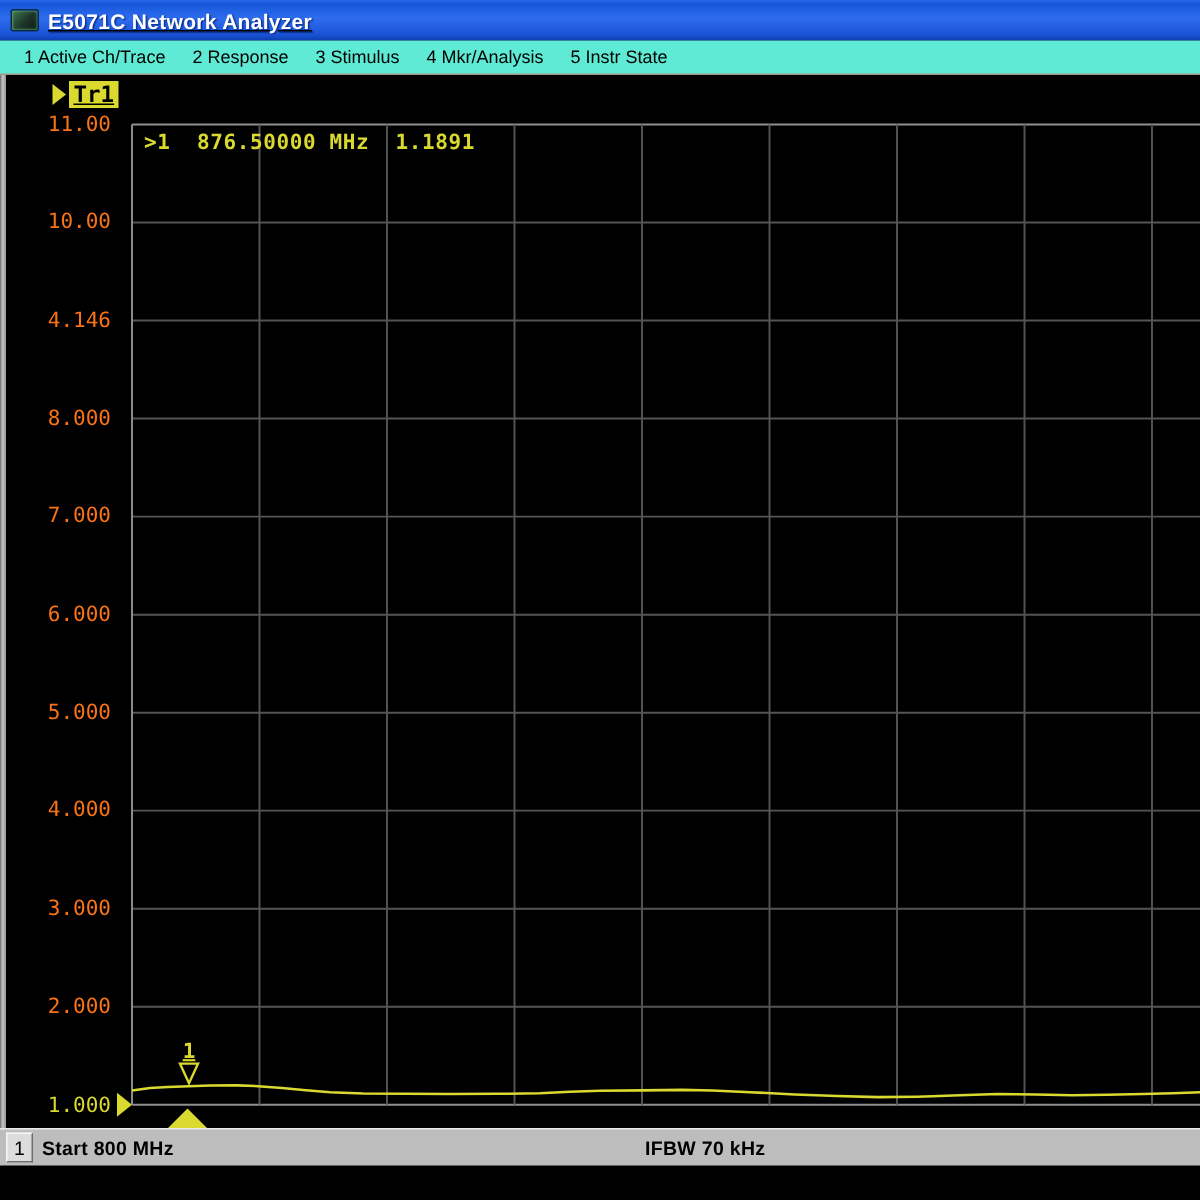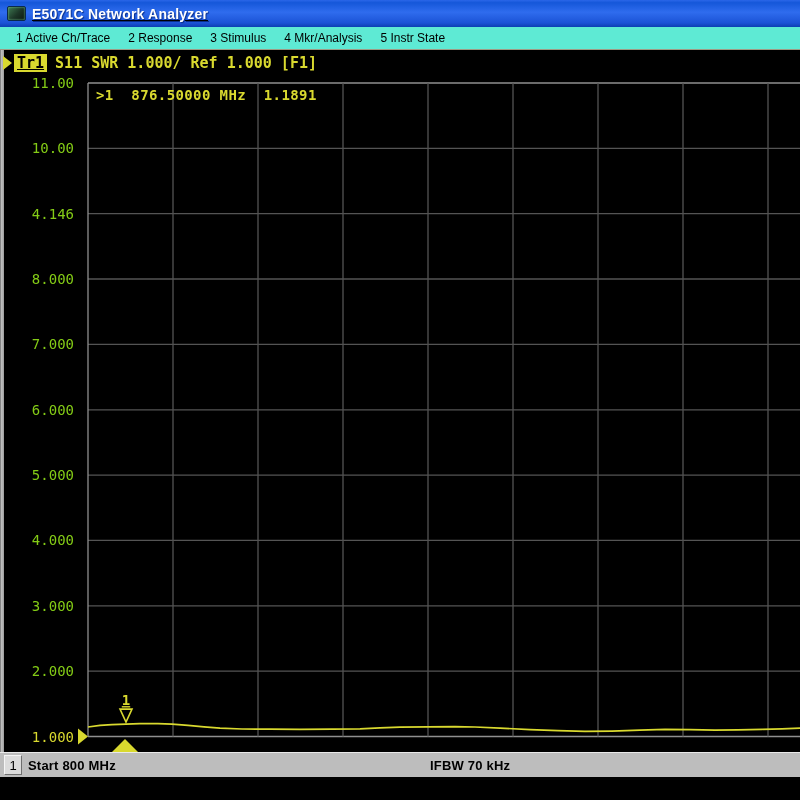--- a/index.html
+++ b/index.html
@@ -19,30 +19,30 @@
     border-bottom:1px solid #9e9a84;display:flex;align-items:center;padding-left:7px;box-sizing:border-box;}
   .menu-item{font-size:12px;color:#000;padding:2px 9px 2px 9px;white-space:nowrap;cursor:default;}
 
   
   .screen{position:absolute;left:0;top:50px;width:800px;height:702px;background:#000;}
   .frame-left{position:absolute;left:0;top:0;width:4px;height:702px;
     background:linear-gradient(90deg,#6a6a6a 0%,#c2c2c2 40%,#9a9a9a 100%);}
 
   
   .trace-header{position:absolute;left:3px;top:3px;height:20px;display:flex;align-items:center;
-    font-family:"DejaVu Sans Mono",monospace;font-size:15px;font-weight:bold;white-space:pre;}
+    font-family:"DejaVu Sans Mono",monospace;font-size:15px;font-weight:bold;white-space:pre;padding-left:32px;}
   .tr-pointer{width:0;height:0;border-top:7px solid transparent;border-bottom:7px solid transparent;
     border-left:9px solid #d9d92f;margin-right:2px;}
   .tr-chip{background:#d9d92f;color:#000;padding:0 3px;text-decoration:underline;}
   .tr-detail{color:#d9d92f;margin-left:8px;}
 
   .graph-svg{position:absolute;left:0;top:0;}
 
   .ytick{position:absolute;width:62px;text-align:right;font-family:"DejaVu Sans Mono",monospace;
-    font-size:14px;color:#84cc16;line-height:18px;}
+    font-size:14px;color:#f97316;line-height:18px;}
   .ytick.ref{color:#d9d92f;text-align:right;}
 
   .marker-readout{position:absolute;left:96px;top:37px;color:#d9d92f;
     font-family:"DejaVu Sans Mono",monospace;font-size:14px;font-weight:bold;white-space:pre;letter-spacing:.4px;}
 
   
   .statusbar{position:absolute;left:0;top:752px;width:800px;height:25px;background:#bdbdbd;
     border-top:1px solid #e9e9e9;box-sizing:border-box;display:flex;align-items:center;}
   .chan-box{width:16px;height:18px;margin-left:4px;background:#dcdcdc;
     border-top:1px solid #f5f5f5;border-left:1px solid #f5f5f5;
@@ -102,21 +102,20 @@
         <polygon points="120,659.1 132,659.1 126,672.1" fill="none" stroke="#d9d92f" stroke-width="1.6"></polygon>
         <text x="126" y="655.1" fill="#d9d92f" font-family="DejaVu Sans Mono, monospace" font-size="14" font-weight="bold" text-anchor="middle" text-decoration="underline">1</text>
         <polygon points="78,678.5 78,694.5 88,686.5" fill="#d9d92f"></polygon>
         <polygon points="112,702 138,702 125,689" fill="#d9d92f"></polygon>
       </svg>
     <div class="frame-left"></div>
 
     <div class="trace-header">
       <span class="tr-pointer"></span>
       <span class="tr-chip">Tr1</span>
-      <span class="tr-detail">S11 SWR 1.000/ Ref 1.000 [F1]</span>
     </div>
 
     <div id="yticks">
         <div class="ytick" style="left: 12px; top: 24px;">11.00</div>
         <div class="ytick" style="left: 12px; top: 89px;">10.00</div>
         <div class="ytick" style="left: 12px; top: 155px;">4.146</div>
         <div class="ytick" style="left: 12px; top: 220px;">8.000</div>
         <div class="ytick" style="left: 12px; top: 285px;">7.000</div>
         <div class="ytick" style="left: 12px; top: 351px;">6.000</div>
         <div class="ytick" style="left: 12px; top: 416px;">5.000</div>

